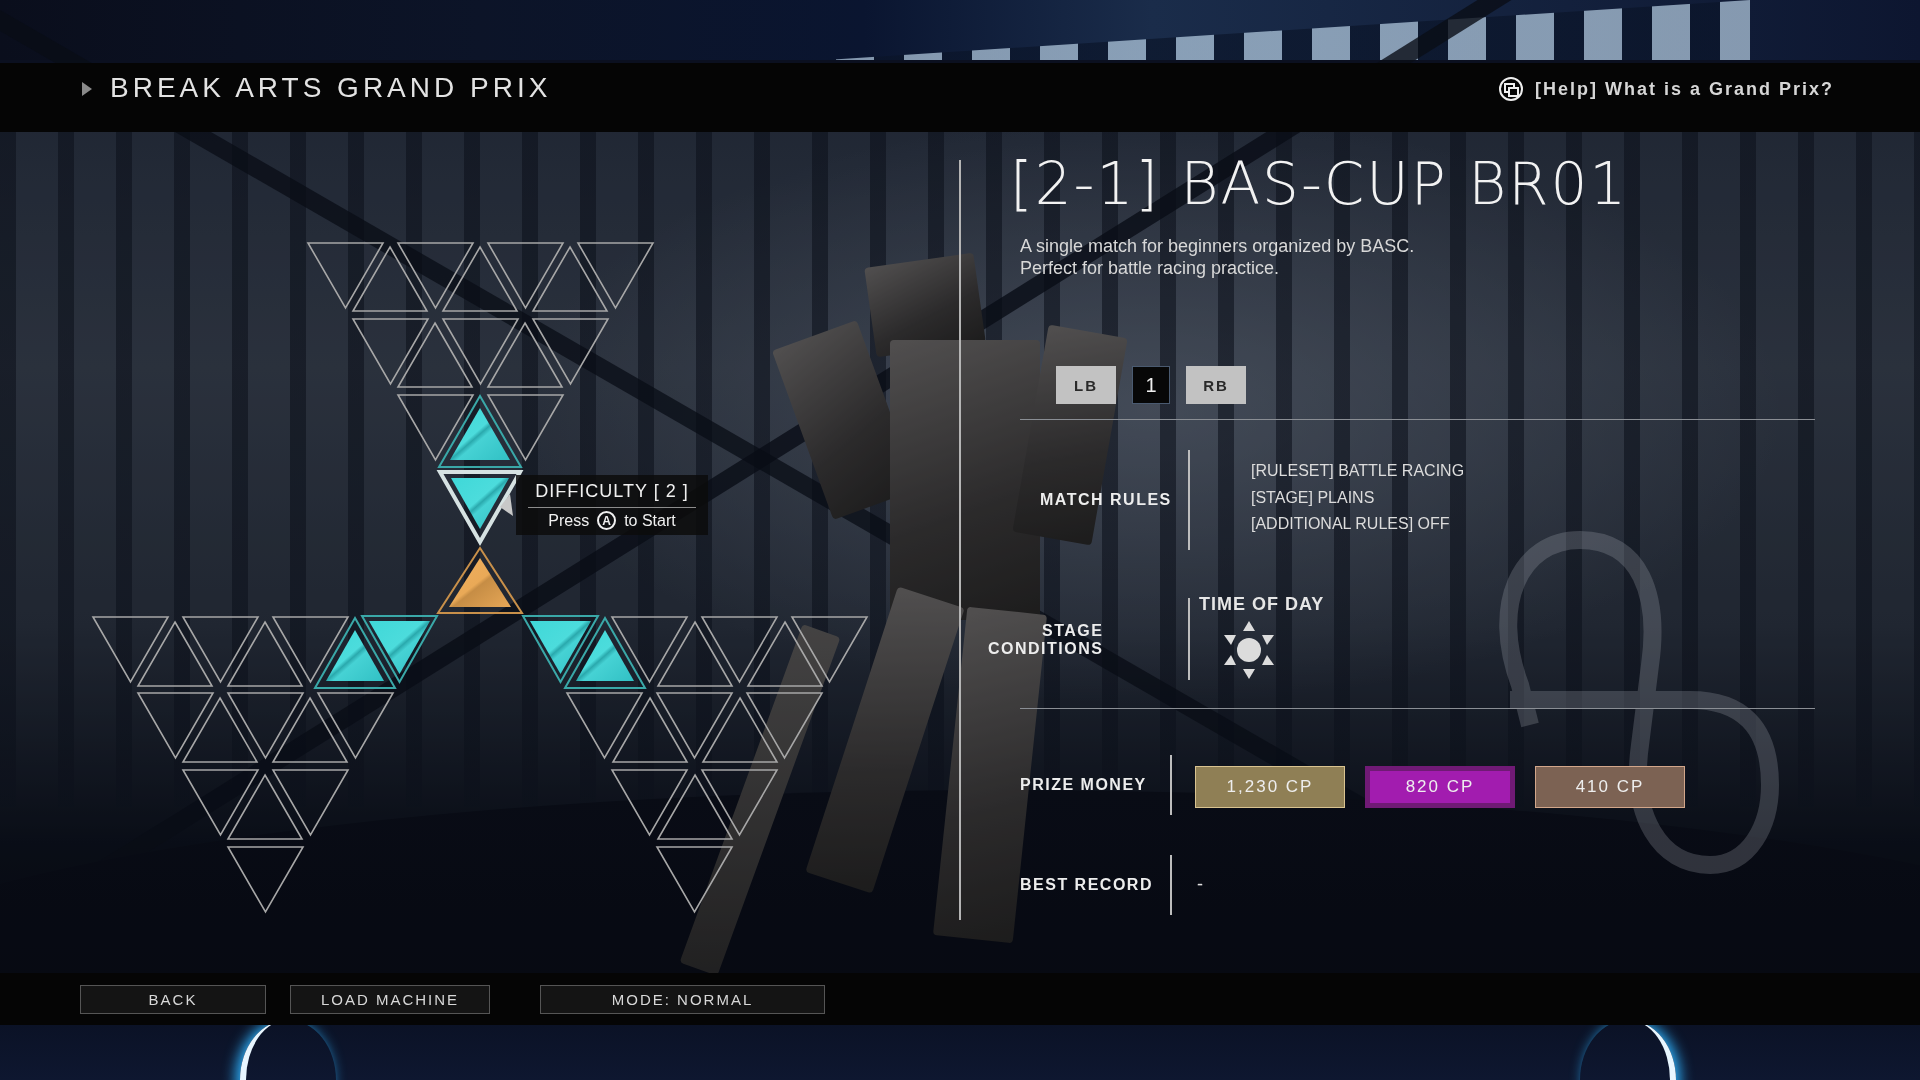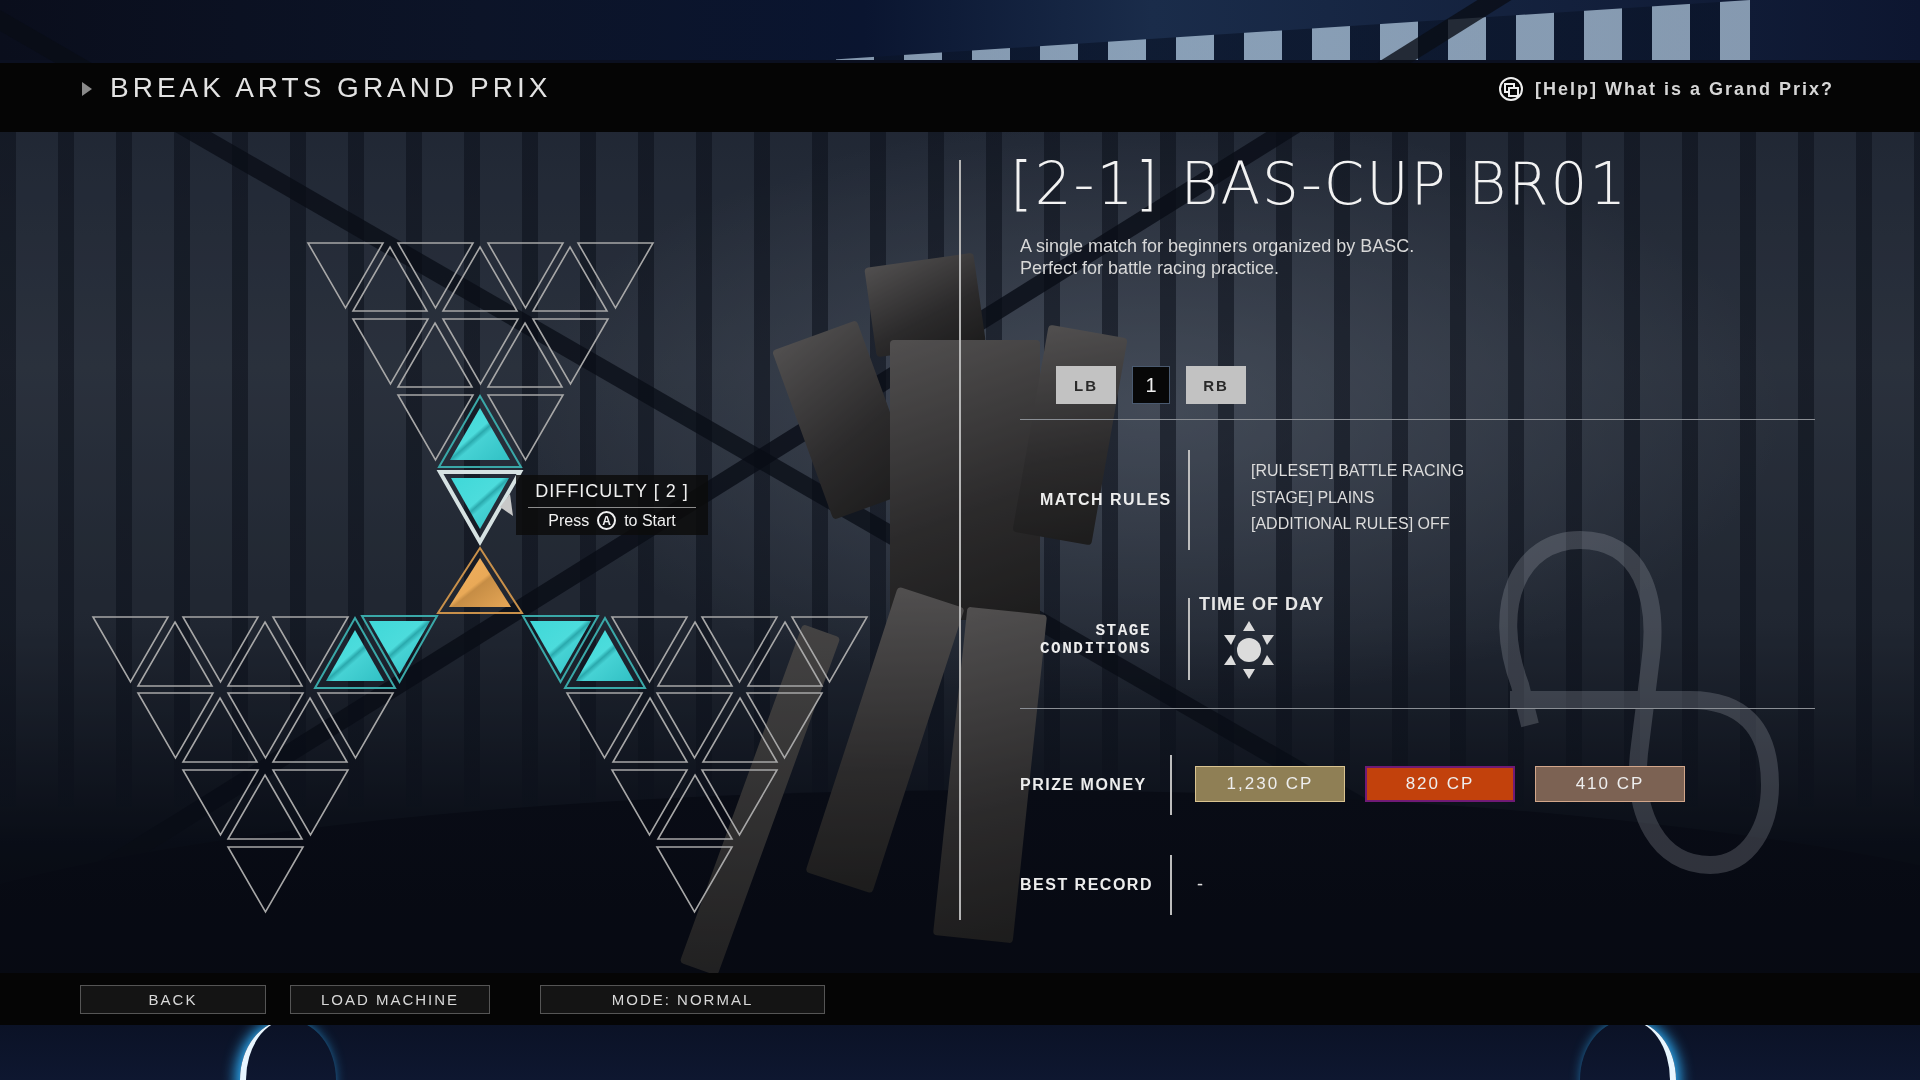--- a/index.html
+++ b/index.html
@@ -121,24 +121,24 @@
   .pager .page { width:38px; margin:0 16px; background:#070707; border:1px solid #4a5a70; color:#f0f0f0; font-size:20px; font-weight:normal; letter-spacing:0; }
   .hline { position:absolute; left:1020px; width:795px; height:1px; background:#8a8e94; }
   .sec-label {
     position:absolute; font-weight:bold; font-size:16px; letter-spacing:1.5px; color:#ededed; line-height:18px;text-align:right;
   }
   .sec-vline { position:absolute; width:2px; background:#bdbdbd; }
   .rules { position:absolute; left:1215px; top:462px; font-size:16px; color:#dcdcdc; }
   .rules div { height:26.5px;margin-left:36px; }
   .tod-label { position:absolute; left:1199px; top:594px; font-weight:bold; font-size:18px; letter-spacing:1px; color:#e6e6e6; }
   .sun-icon { position:absolute; left:1221px; top:620px; }
-  .prize { position:absolute; top:766px; width:150px; height:36px; box-sizing:border-box;
+  .prize { position:absolute; top:766px; width:150px; height:42px; box-sizing:border-box;
     display:flex; align-items:center; justify-content:center; font-size:17px; letter-spacing:2px; color:#eee; }
   .prize.p1 { left:1195px; background:#8f7f55; border:1px solid #d9c390; }
-  .prize.p2 { left:1365px; background:#c2410c; border:2px solid #701a75; }
+  .prize.p2 { left:1365px; background:#a21caf; border:5px solid #701a75; }
   .prize.p3 { left:1535px; background:#7c6253; border:1px solid #d2a68a; }
   .best-value { position:absolute; left:1197px; top:874px; font-size:18px; color:#e0e0e0; }
   .watermark { position:absolute; left:1450px; top:525px; }
 
   
   .bottombar { position:absolute; left:0; top:973px; width:1920px; height:52px; background:#050505; }
   .bbtn {
     position:absolute; top:12px; height:29px; box-sizing:border-box;
     background:#141414; border:1px solid #555; color:#d8d8d8;
     display:flex; align-items:center; justify-content:center;
@@ -313,21 +313,21 @@
 <div class="hline" style="top:419px;"></div>
 
 <div class="sec-label" style="left:1040px;top:491px;">MATCH RULES</div>
 <div class="sec-vline" style="left:1188px;top:450px;height:100px;"></div>
 <div class="rules">
   <div>[RULESET] BATTLE RACING</div>
   <div>[STAGE] PLAINS</div>
   <div>[ADDITIONAL RULES] OFF</div>
 </div>
 
-<div class="sec-label" style="left:1040px;top:622px;font-family:Liberation Mono, monospace;">
+<div class="sec-label" style="left:988px;top:622px;">
   <div>STAGE</div>
   <div>CONDITIONS</div>
 </div>
 <div class="sec-vline" style="left:1188px;top:598px;height:82px;"></div>
 <div class="tod-label">TIME OF DAY</div>
 <svg class="sun-icon" width="56" height="60" viewBox="0 0 56 60">
   <g fill="#dcdcdc">
     <circle cx="28" cy="30" r="12"></circle>
     <polygon points="28,1 34,11 22,11"></polygon>
     <polygon points="28,59 34,49 22,49"></polygon>

